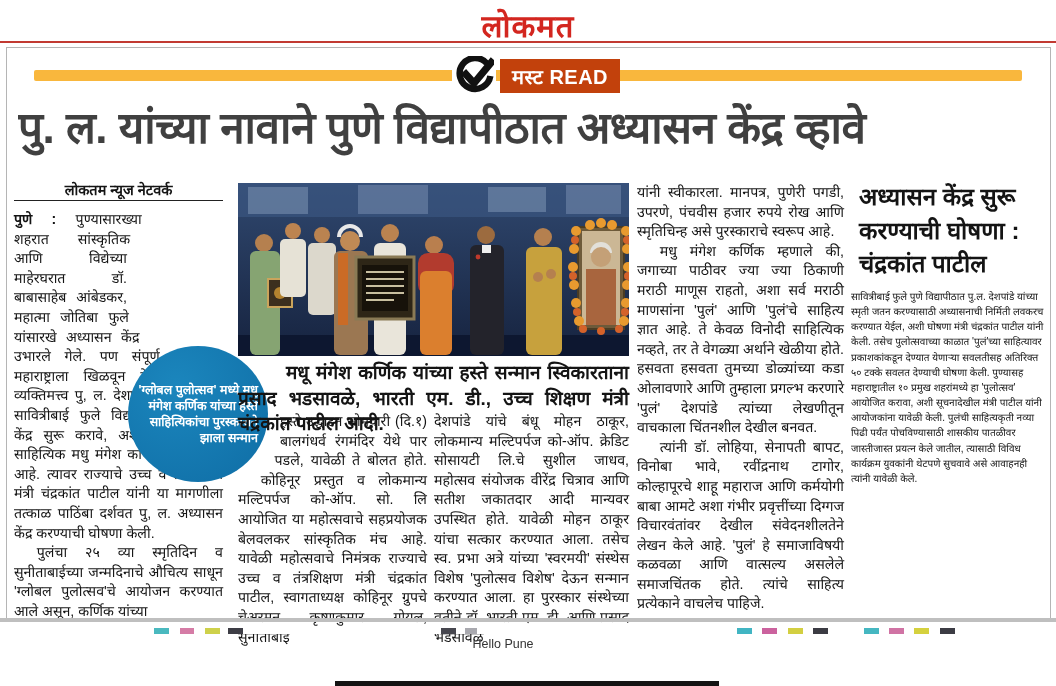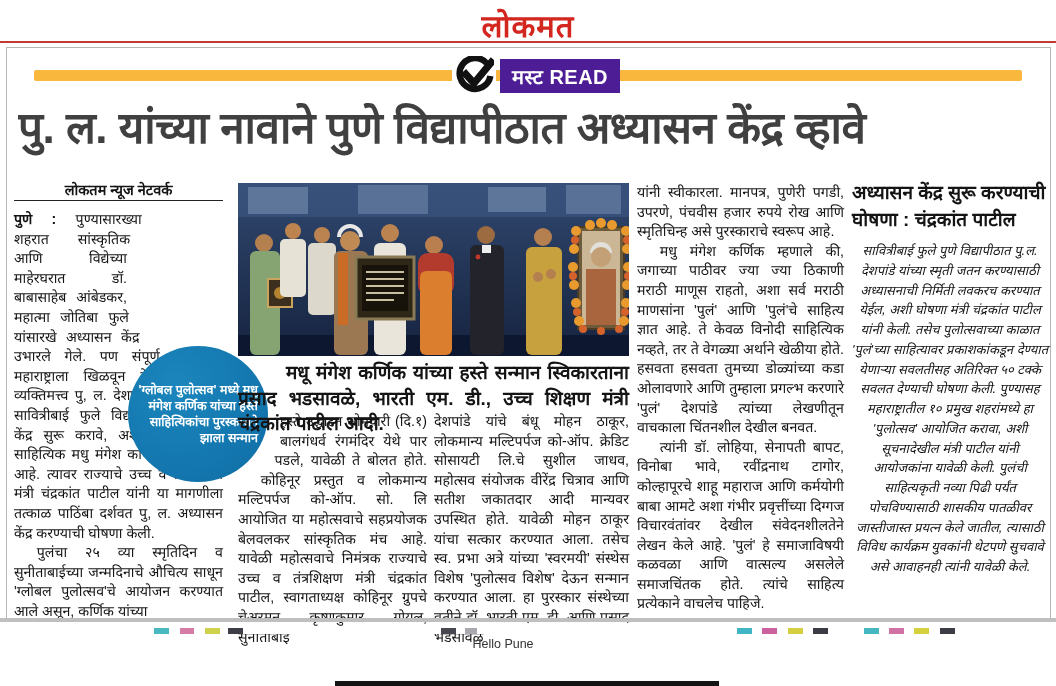--- a/index.html
+++ b/index.html
@@ -12,21 +12,21 @@
         font-family:"DejaVu Sans","Liberation Sans",sans-serif;}
   .red-rule{position:absolute;left:0;top:41px;width:1056px;height:2px;background:#c23a32;}
 
   
   .frame{position:absolute;left:6px;top:47px;width:1043px;height:570px;border:1px solid #b5b5b5;background:#fff;}
 
   
   .ribbon{position:absolute;left:34px;top:70px;width:988px;height:11px;background:#f9b73d;border-radius:2px;}
   .badge{position:absolute;left:452px;top:54px;height:44px;display:flex;align-items:center;}
   .badge .check{width:44px;height:44px;background:#fff;display:flex;align-items:center;justify-content:center;}
-  .badge .label{margin-left:4px;height:34px;padding:0 12px;background:#4c1d95;color:#fff;
+  .badge .label{margin-left:4px;height:34px;padding:0 12px;background:#c2410c;color:#fff;
         display:flex;align-items:center;font-size:20px;font-weight:700;letter-spacing:.5px;}
 
   
   .headline{position:absolute;left:18px;top:96px;width:1022px;font-size:44px;font-weight:700;
         color:#404040;white-space:nowrap;overflow:hidden;letter-spacing:-.5px;}
 
   
   .col{position:absolute;font-size:14.2px;line-height:1.38;text-align:justify;}
   .col p{margin:0;}
   .col p.indent{text-indent:1.6em;}
@@ -38,22 +38,22 @@
   .float-circle-left{float:left;width:42px;height:80px;
         shape-outside:circle(80px at -40px 0px);shape-margin:6px;}
 
   .photo{position:absolute;left:238px;top:183px;width:391px;height:173px;background:#16233f;}
   .caption{position:absolute;left:238px;top:360px;width:391px;font-weight:700;font-size:19px;
         line-height:1.35;text-align:justify;text-indent:48px;}
   .col2{left:238px;top:412px;width:189px;}
   .col3{left:434px;top:412px;width:195px;}
   .col4{left:637px;top:183px;width:207px;}
   .col5{left:851px;top:180px;width:198px;text-align:left;}
-  .col5 .subhead{font-size:19px;font-weight:700;line-height:1.4;margin:0 0 8px 1px;text-align:left;}
-  .col5 .sbody{font-size:13px;line-height:1.52;text-align:center;font-style:italic;}
+  .col5 .subhead{font-size:24px;font-weight:700;line-height:1.4;margin:0 0 8px 8px;text-align:left;}
+  .col5 .sbody{font-size:10px;line-height:1.52;text-align:left;}
 
   
   .callout{position:absolute;left:128px;top:346px;width:140px;height:136px;border-radius:50%;
         background:radial-gradient(circle at 35% 30%, #1b86bd, #0f6da5);
         color:#fff;display:flex;align-items:center;justify-content:center;text-align:right;
         font-size:12.5px;font-weight:700;line-height:1.3;padding:10px;box-sizing:border-box;}
 
   
   .gray-bar{position:absolute;left:0;top:618px;width:1056px;height:4px;background:#bfbfbf;}
   .color-strip{position:absolute;left:0;top:628px;width:1056px;height:6px;

